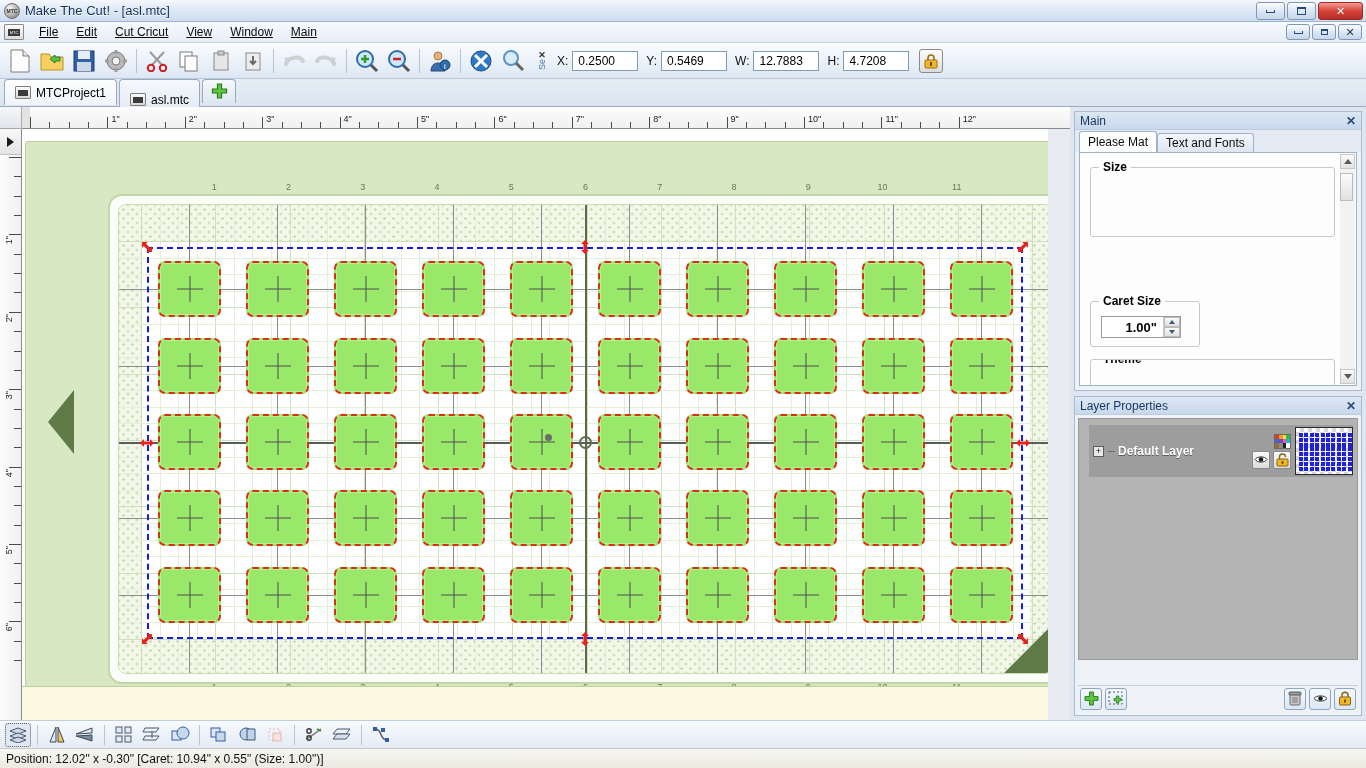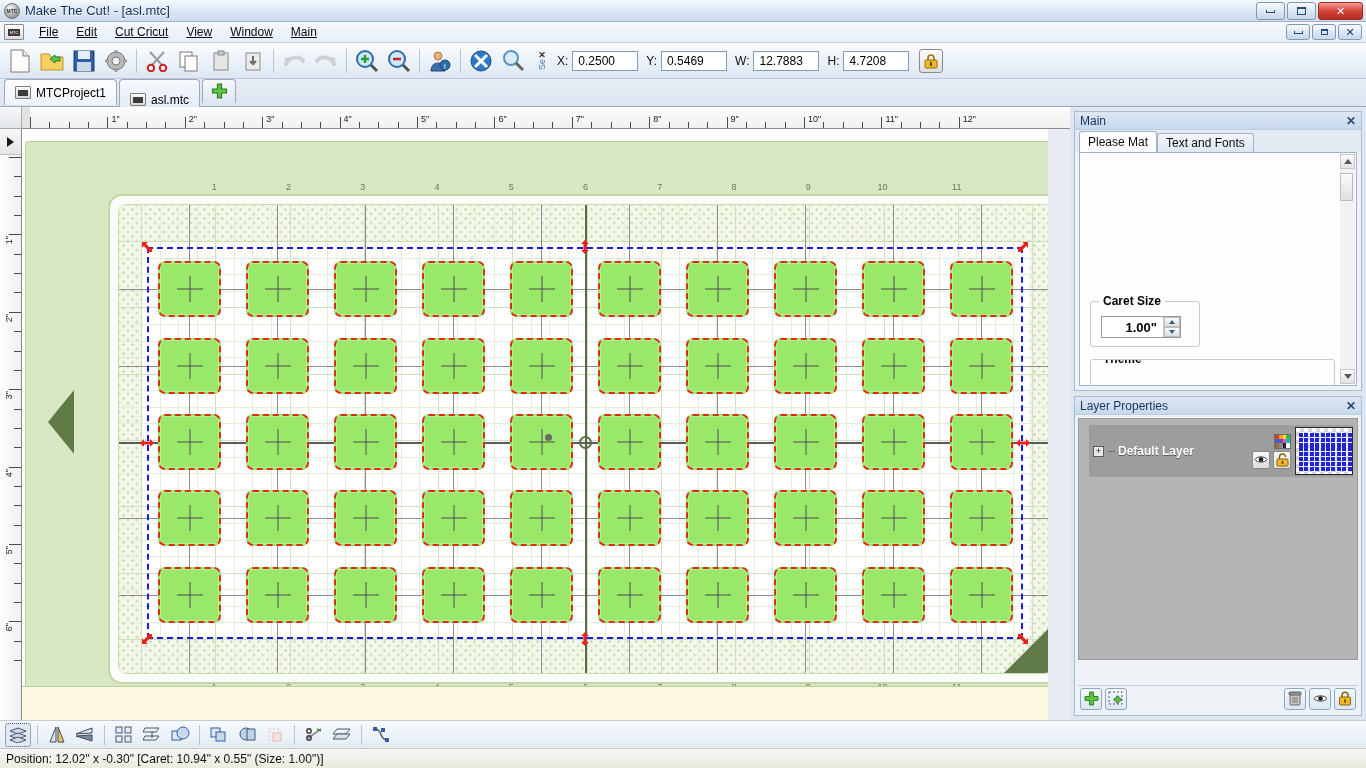--- a/index.html
+++ b/index.html
@@ -1148,20 +1148,23 @@
         <div class="tabs-row">
           <div class="ptab active">
               <span>Please Mat</span>
             </div>
           <div class="ptab">
               <span>Text and Fonts</span>
             </div>
         </div>
         <div id="panel-content">
 
+          <div class="group" style="left:10px;top:14px;width:245px;height:70px;">
+            <span class="gl">Size</span>
+          </div>
 
 
           <div class="group" style="left:10px;top:148px;width:110px;height:46px;">
             <span class="gl">Caret Size</span>
             <div class="spin-wrap">
               <span class="spin-val">1.00"</span>
               <span class="spin-btns">
                 <span class="spin-b up">
                     <i class="t"></i>
                   </span>

